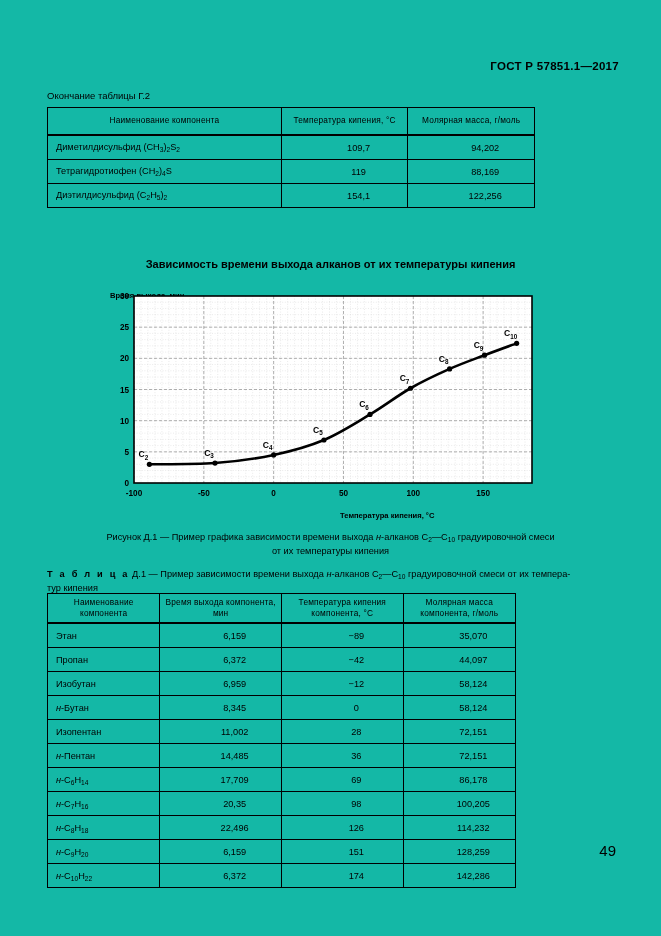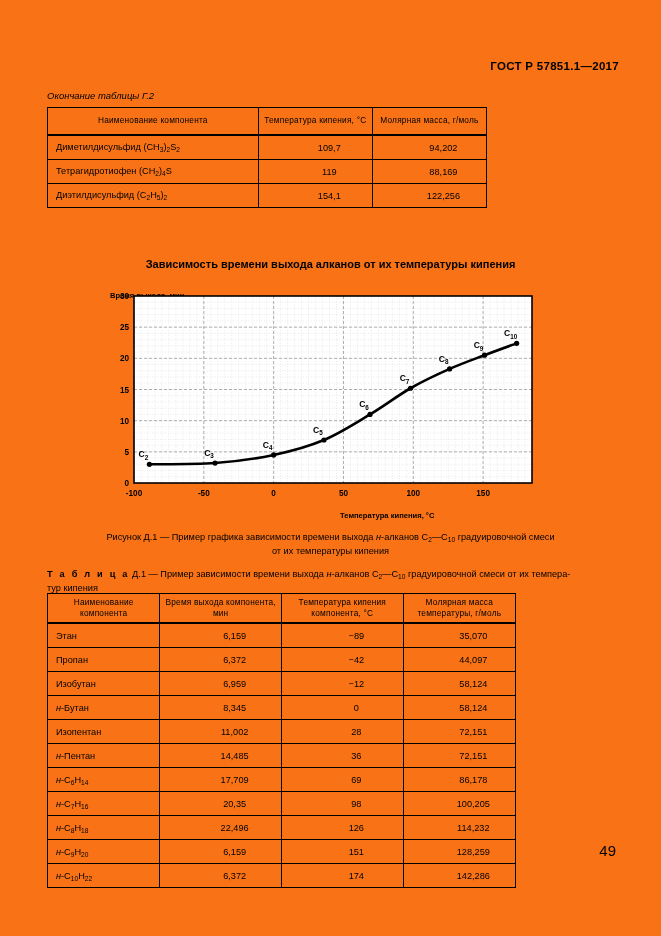--- a/index.html
+++ b/index.html
@@ -11,40 +11,39 @@
     width: 661px;
     height: 936px;
     position: relative;
     font-family: "Liberation Sans", sans-serif;
     color: #000000;
     overflow: hidden;
   }
   .page {
     position: absolute;
     inset: 0;
-    background: #f97316;
+    background: #14b8a6;
   }
 
   
   .doc-header {
     position: absolute;
     top: 60px;
     right: 42px;
     font-size: 11.5px;
     font-weight: bold;
     letter-spacing: 0.3px;
   }
 
   
   .caption-italic {
     position: absolute;
     left: 47px;
     top: 90px;
     font-size: 9.5px;
-    font-style: italic;
   }
 
   
   table.gost {
     border-collapse: collapse;
     width: 100%;
     table-layout: fixed;
   }
   table.gost th,
   table.gost td {
@@ -77,21 +76,21 @@
   table.gost tbody tr td {
     border-top: 1px solid #000;
   }
   sub { font-size: 0.72em; vertical-align: -0.25em; }
   .ital { font-style: italic; }
 
   .table1-wrap {
     position: absolute;
     left: 47px;
     top: 107px;
-    width: 440px;
+    width: 488px;
   }
   .table1-wrap table.gost { border: 1px solid #000; }
 
   
   .appendix-block {
     position: absolute;
     left: 0;
     right: 0;
     top: 224px;
     text-align: center;
@@ -372,21 +371,21 @@
         <col style="width:24%">
           <col style="width:26%">
           <col style="width:26%">
           <col style="width:24%">
       </colgroup>
       <thead>
         <tr>
           <th><span id="th0a">Наименование</span><br><span id="th0b">компонента</span></th>
           <th><span id="th1a">Время выхода компонента, мин</span></th>
           <th><span id="th2a">Температура  кипения</span><br><span id="th2b">компонента, °С</span></th>
-          <th><span id="th3a">Молярная масса</span><br><span id="th3b">температуры, г/моль</span></th>
+          <th><span id="th3a">Молярная масса</span><br><span id="th3b">компонента, г/моль</span></th>
         </tr>
       </thead>
       <tbody id="t2body">
           <tr>
             <td class="name">Этан</td>
             <td class="num">6,159</td>
             <td class="num">−89</td>
             <td class="num">35,070</td>
           </tr>
           <tr>

